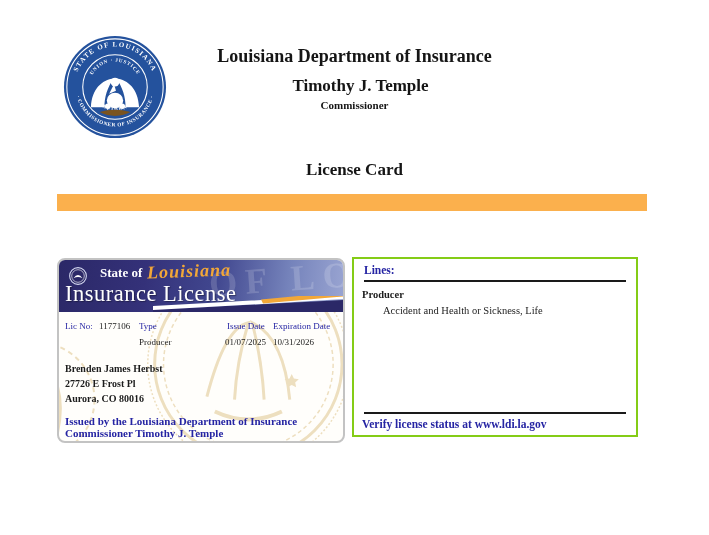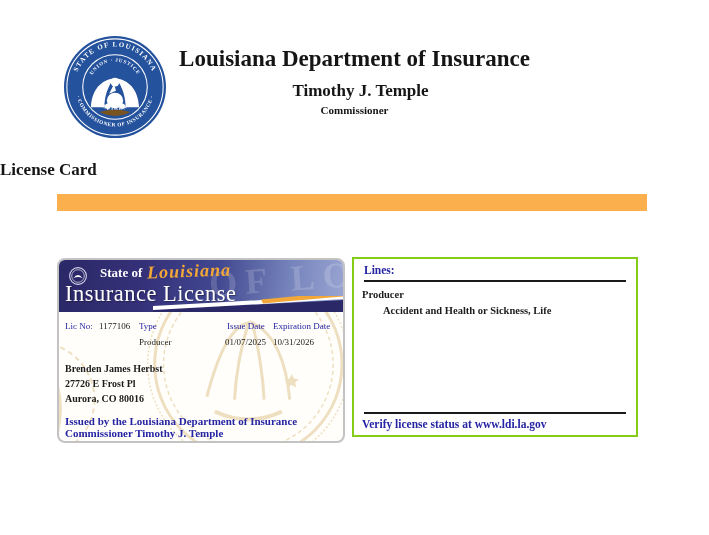--- a/index.html
+++ b/index.html
@@ -3,24 +3,24 @@
 <meta charset="utf-8">
 <style>
   * { margin:0; padding:0; box-sizing:border-box; }
   html,body { background:#ffffff; }
   body { font-family:"Liberation Serif","DejaVu Serif",serif; }
   .page { position:relative; width:709px; height:535px; background:#ffffff; overflow:hidden; }
 
   
   .seal-main { position:absolute; left:63px; top:35px; width:104px; height:104px; }
   .header-block { position:absolute; left:0; right:0; top:46px; text-align:center; color:#151515; }
-  .hdr-dept { font-size:23px; font-weight:bold; }
+  .hdr-dept { font-size:18px; font-weight:bold; }
   .hdr-name { font-size:17px; font-weight:bold; margin-top:9px;margin-left:12px; }
   .hdr-title { font-size:11px; font-weight:bold; margin-top:3px; }
-  .doc-title { position:absolute; left:0; right:0; top:160px; font-size:17px; font-weight:bold; color:#151515; }
+  .doc-title { position:absolute; left:0; right:0; top:160px; text-align:center; font-size:17px; font-weight:bold; color:#151515; }
   .accent-bar { position:absolute; left:57px; top:194px; width:590px; height:17px; background:#FBB04D; }
 
   
   .license-card { position:absolute; left:57px; top:258px; width:288px; height:185px;
     border:2px solid #c3c3c3; border-radius:8px; background:#fffefb; overflow:hidden; }
   .card-band { position:relative; width:100%; height:52px; overflow:hidden;
     background:linear-gradient(97deg,#2B2867 0%,#343179 30%,#41478F 55%,#7583BB 80%,#9AA5D2 100%); }
   .band-watermark { position:absolute; left:150px; top:-2px; font-size:36px; font-weight:bold;
     letter-spacing:8px; color:rgba(255,255,255,0.17); transform:rotate(-4deg); white-space:nowrap; }
   .band-seal { position:absolute; left:10px; top:7px; width:18px; height:18px; }
@@ -40,21 +40,21 @@
   .issued { position:absolute; left:6px; top:104px; font-size:11px; font-weight:bold; color:#2524A3; line-height:11.5px; }
 
   
   .lines-panel { position:absolute; left:352px; top:257px; width:286px; height:180px;
     border:2px solid #84cc16; background:#ffffff; }
   .lines-title { position:absolute; left:10px; top:5px; font-size:11.5px; font-weight:bold; color:#2524A3; }
   .rule { position:absolute; left:10px; right:10px; height:2px; background:#1a1a1a; }
   .rule-top { top:21px; }
   .rule-bottom { top:153px; height:1.5px; }
   .lines-type { position:absolute; left:8px; top:30px; font-size:10.5px; font-weight:bold; color:#1c1c1c; }
-  .lines-detail { position:absolute; left:29px; top:46px; font-size:10.5px; font-weight:bold; color:#1c1c1c; }
+  .lines-detail { position:absolute; left:29px; top:46px; font-size:10.5px; font-weight:normal; color:#1c1c1c; }
   .verify { position:absolute; left:8px; top:159px; font-size:11.5px; font-weight:bold; color:#2524A3; }
 
   svg text { font-family:"Liberation Serif","DejaVu Serif",serif; }
 </style>
 </head>
 <body>
 
 <div class="page">
 
   <div class="seal-main">

